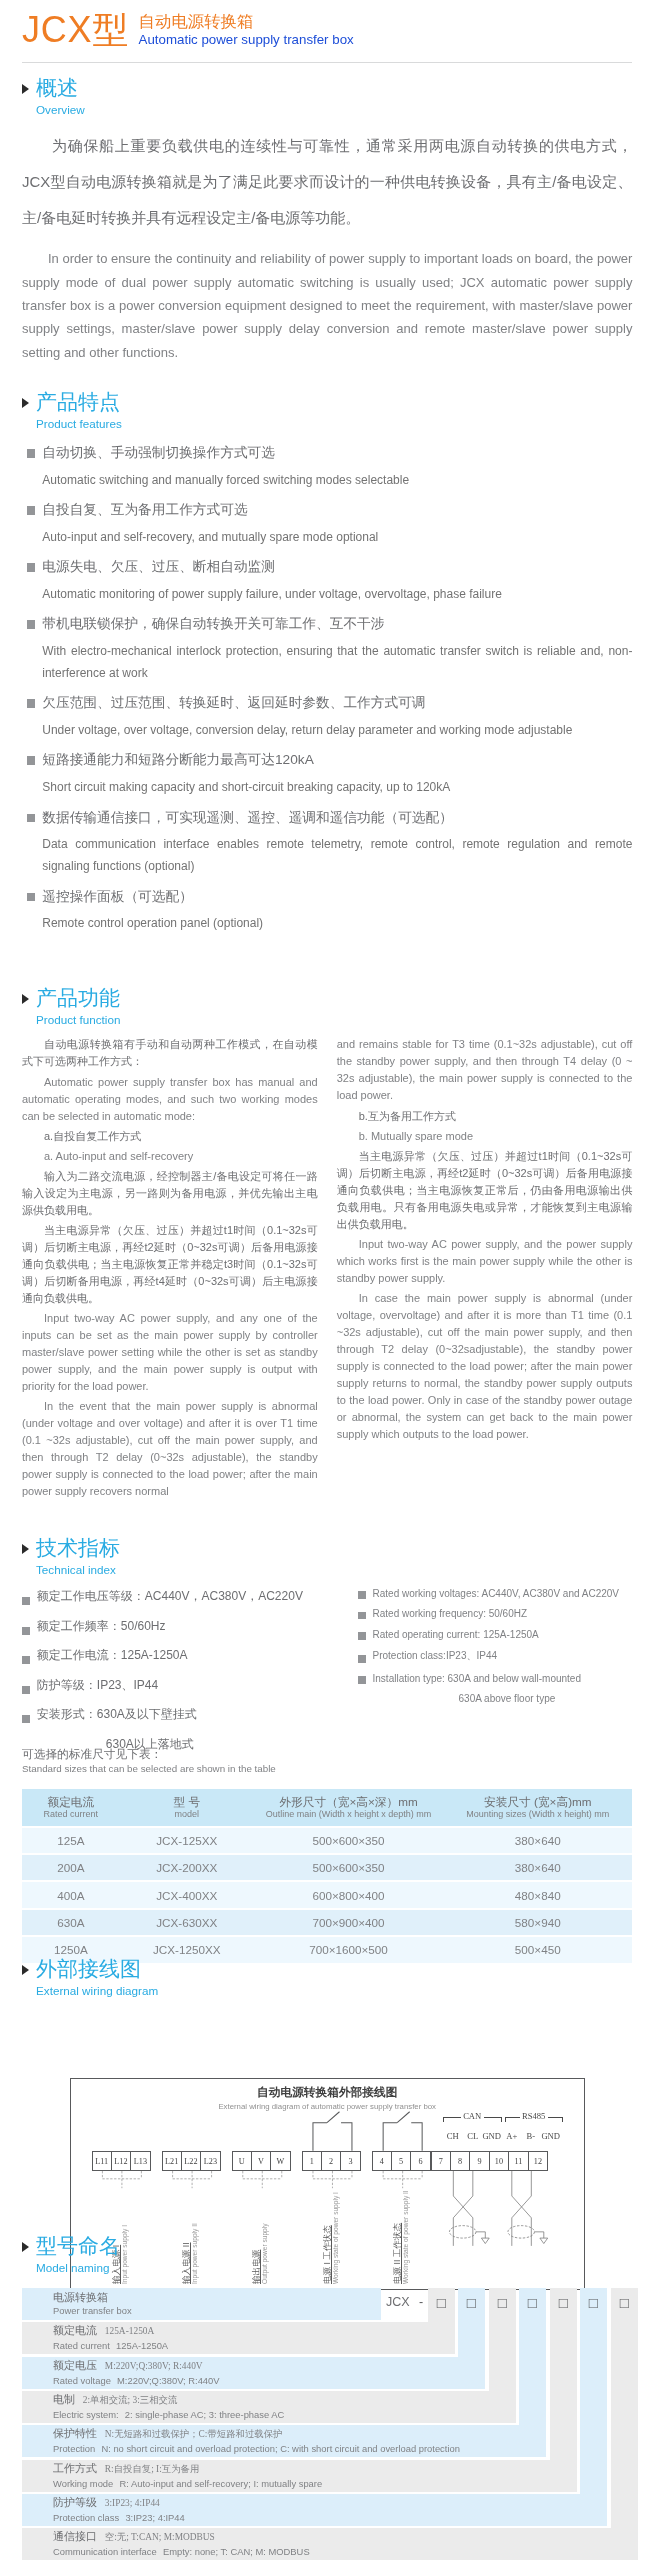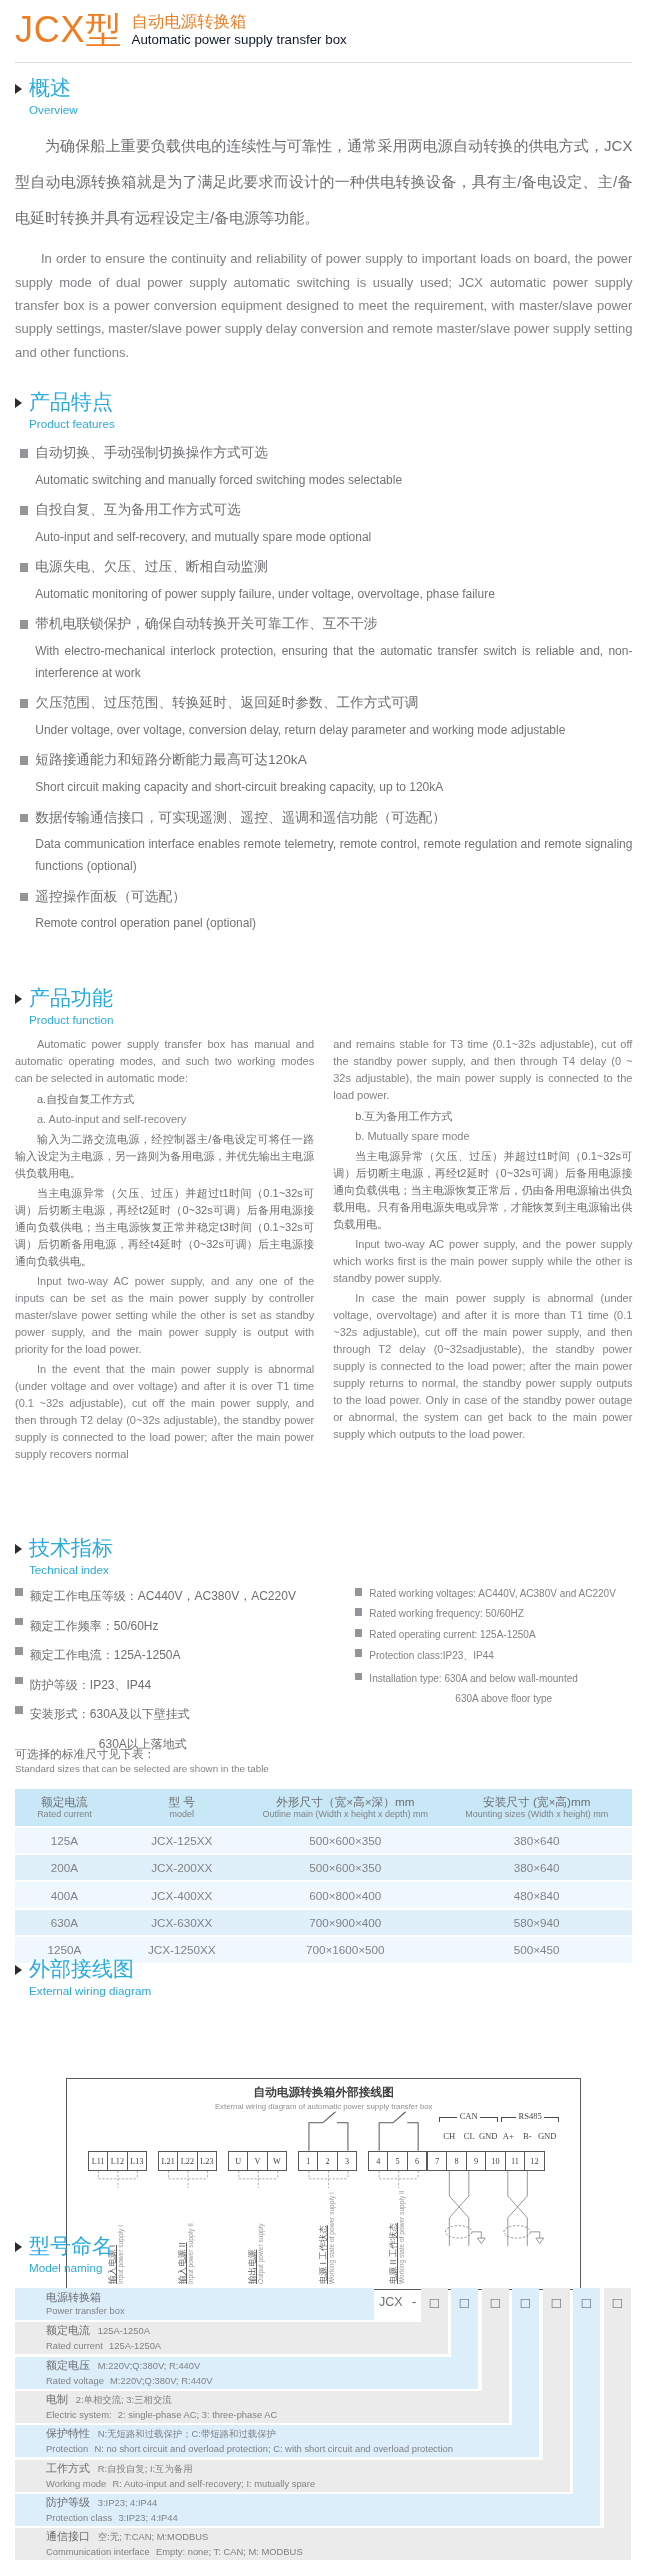--- a/index.html
+++ b/index.html
@@ -1,26 +1,26 @@
 <!DOCTYPE html>
 <html style="font-size:12.5px"><head>
 <meta charset="utf-8">
 <style>
   html,body{margin:0;padding:0;}
   body{
     width:648px;height:2576px;position:relative;background:#ffffff;
     font-family:"Liberation Sans","DejaVu Sans",sans-serif;color:#77787b;overflow:hidden;
   }
-  .abs{position:absolute;left:15px;right:15.6px;}
+  .abs{position:absolute;left:22px;right:15.6px;}
   
   #hdr{top:7.8px;display:flex;align-items:flex-start;}
   .hdr-model{font-size:36px;line-height:44px;color:#ef7d24;letter-spacing:0.8px;}
   .hdr-right{margin-left:9.4px;margin-top:3.1px;}
   .hdr-zh{font-size:16.4px;color:#ef7d24;line-height:20px;}
-  .hdr-en{font-size:13.3px;color:#0f172a;line-height:17px;}
+  .hdr-en{font-size:13.3px;color:#1d4ed8;line-height:17px;}
   #divider{top:62px;border-top:0.8px solid #d9dadb;}
   
   .shead{display:flex;align-items:flex-start;}
   .tri{width:0;height:0;border-left:7.8px solid #2b2b2b;border-top:5.5px solid transparent;
        border-bottom:5.5px solid transparent;margin:8.6px 7px 0 0;}
   .shead-zh{font-size:21px;line-height:26.5px;color:#29abe2;}
   .shead-en{font-size:11.7px;line-height:15.6px;color:#29abe2;}
   
   .p-zh{font-size:15px;color:#6d6e71;line-height:36px;text-align:justify;text-indent:2em;margin-top:11px;}
   .p-en{font-size:13px;color:#808285;line-height:23.4px;text-align:justify;text-indent:2em;margin-top:11px;}
@@ -34,21 +34,21 @@
   .cols{display:flex;gap:19px;margin-top:9.4px;}
   .col{flex:1;min-width:0;}
   .fp{font-size:11px;line-height:17px;text-align:justify;text-indent:2em;margin:0 0 3.1px 0;}
   .fp.zh{color:#6d6e71;}
   .fp.en{color:#808285;}
   .fp.noind{text-indent:0;}
   
   .tech{display:flex;margin-top:11px;}
   .tech-left{width:55%;}
   .tech-right{width:45%;}
-  .ti{display:flex;align-items:flex-start;margin-bottom:11px;}
+  .ti{display:flex;align-items:flex-end;margin-bottom:11px;}
   .ti .square{width:7.8px;height:7.8px;}
   .ti-zh{font-size:12px;color:#6d6e71;}
   .ti-en{font-size:10px;color:#808285;}
   .ti.cont{margin-left:15px;}
   .ti.cont .square{visibility:hidden;}
   .tech-left .ti{margin-bottom:12.5px;}
   .tech-left .ti.cont{margin-left:69px;}
   .tech-right .ti{margin-bottom:9.4px;}
   .tech-right .ti.cont{margin-left:86px;}
   
@@ -82,21 +82,21 @@
      font-family:"Liberation Serif","DejaVu Serif",serif;font-size:8.2px;color:#3f3f3f;
      text-align:center;line-height:19px;}
   .cell + .cell{border-left:0;width:19.5px;}
   .wlabel{position:absolute;width:100px;transform:rotate(-90deg);transform-origin:top left;white-space:nowrap;}
   .wlabel .wl-zh{font-size:8.6px;color:#5a5a5a;text-decoration:underline;line-height:10px;}
   .wlabel .wl-en{font-size:6.6px;color:#9a9a9a;line-height:8.6px;}
   
   .naming{position:relative;height:275px;margin-top:12.5px;}
   .nrow{position:absolute;left:0;height:32px;box-sizing:border-box;display:flex;flex-direction:column;
         justify-content:center;padding-left:31px;}
-  .nrow .nl1{font-size:11px;color:#6d6e71;line-height:14px;}
+  .nrow .nl1{font-size:11px;color:#6d6e71;line-height:14px;font-family:Liberation Serif, serif;}
   .nrow .nl1 .spec{font-size:9.4px;color:#808285;margin-left:7.8px;}
   .nrow .nl2{font-size:9.4px;color:#808285;line-height:12.5px;margin-top:1.6px;}
   .nrow .nl2 .spec{margin-left:6.2px;}
   .nstrip{position:absolute;top:0;width:26.5px;}
   .nbox{position:absolute;top:6.2px;width:26.5px;text-align:center;font-size:15px;color:#58595b;}
   .njcx{position:absolute;left:364px;top:7.8px;font-size:12.5px;color:#6d6e71;}
   .ndash{position:absolute;left:397px;top:7px;font-size:12.5px;color:#58595b;}
   .bg-blue{background:#dceefa;}
   .bg-gray{background:#ebebeb;}
   
@@ -203,20 +203,21 @@
 <div id="sec-function" class="abs">
   <div class="shead">
     <span class="tri"></span>
     <div>
       <div class="shead-zh">产品功能</div>
       <div class="shead-en">Product function</div>
     </div>
   </div>
   <div class="cols">
     <div class="col">
+      <p class="fp zh">自动电源转换箱有手动和自动两种工作模式，在自动模式下可选两种工作方式：</p>
       <p class="fp en">Automatic power supply transfer box has manual and automatic operating modes, and such two working modes can be selected in automatic mode:</p>
       <p class="fp zh">a.自投自复工作方式</p>
       <p class="fp en">a. Auto-input and self-recovery</p>
       <p class="fp zh">输入为二路交流电源，经控制器主/备电设定可将任一路输入设定为主电源，另一路则为备用电源，并优先输出主电源供负载用电。</p>
       <p class="fp zh">当主电源异常（欠压、过压）并超过t1时间（0.1~32s可调）后切断主电源，再经t2延时（0~32s可调）后备用电源接通向负载供电；当主电源恢复正常并稳定t3时间（0.1~32s可调）后切断备用电源，再经t4延时（0~32s可调）后主电源接通向负载供电。</p>
       <p class="fp en">Input two-way AC power supply, and any one of the inputs can be set as the main power supply by controller master/slave power setting while the other is set as standby power supply, and the main power supply is output with priority for the load power.</p>
       <p class="fp en">In the event that the main power supply is abnormal (under voltage and over voltage) and after it is over T1 time (0.1 ~32s adjustable), cut off the main power supply, and then through T2 delay (0~32s adjustable), the standby power supply is connected to the load power; after the main power supply recovers normal</p>
     </div>
     <div class="col">
       <p class="fp en noind">and remains stable for T3 time (0.1~32s adjustable), cut off the standby power supply, and then through T4 delay (0 ~ 32s adjustable), the main power supply is connected to the load power.</p>

